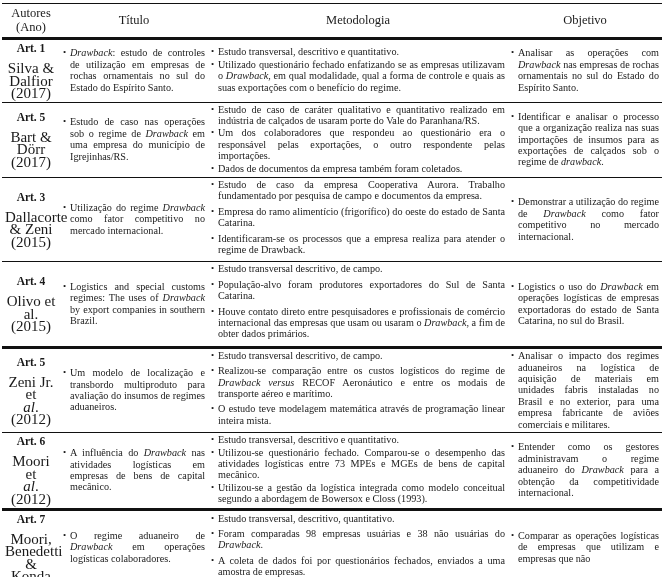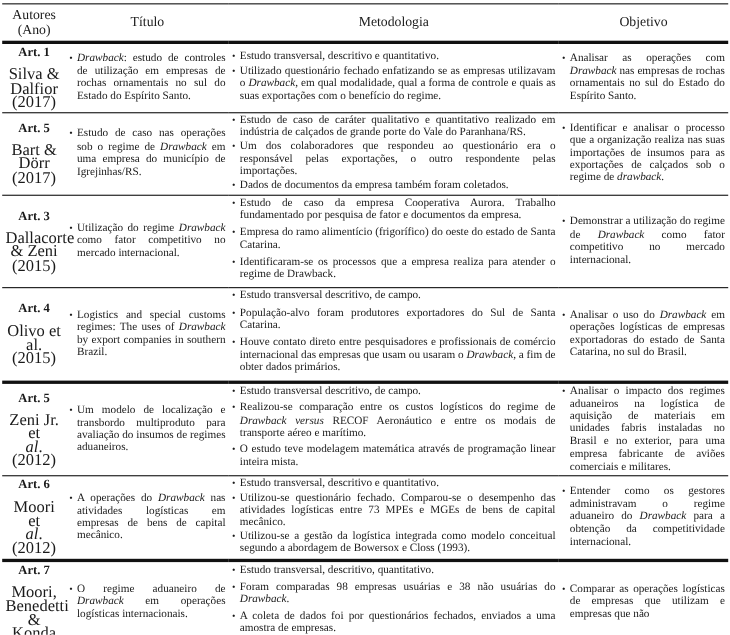--- a/index.html
+++ b/index.html
@@ -118,21 +118,21 @@
             <span class="author-name"><span>Dörr</span></span>
             <span class="author-name"><span>(2017)</span></span>
           </td>
           <td>
             <ul class="bl">
               <li><span>Estudo de caso nas operações sob o regime de </span><em>Drawback</em><span> em uma empresa do município de Igrejinhas/RS.</span></li>
             </ul>
           </td>
           <td class="met">
             <ul class="bl">
-              <li><span>Estudo de caso de caráter qualitativo e quantitativo realizado em indústria de calçados de grande porte do Vale do Paranhana/RS.</span></li>
+              <li><span>Estudo de caso de caráter qualitativo e quantitativo realizado em indústria de calçados de usaram porte do Vale do Paranhana/RS.</span></li>
               <li><span>Um dos colaboradores que respondeu ao questionário era o responsável pelas exportações, o outro respondente pelas importações.</span></li>
               <li><span>Dados de documentos da empresa também foram coletados.</span></li>
             </ul>
           </td>
           <td>
             <ul class="bl">
               <li><span>Identificar e analisar o processo que a organização realiza nas suas importações de insumos para as exportações de calçados sob o regime de </span><em>drawback</em><span>.</span></li>
             </ul>
           </td>
         </tr>
@@ -144,21 +144,21 @@
             <span class="author-name"><span>&amp; Zeni</span></span>
             <span class="author-name"><span>(2015)</span></span>
           </td>
           <td>
             <ul class="bl">
               <li><span>Utilização do regime </span><em>Drawback</em><span> como fator competitivo no mercado internacional.</span></li>
             </ul>
           </td>
           <td class="met spaced">
             <ul class="bl">
-              <li><span>Estudo de caso da empresa Cooperativa Aurora. Trabalho fundamentado por pesquisa de fator e documentos da empresa.</span></li>
+              <li><span>Estudo de caso da empresa Cooperativa Aurora. Trabalho fundamentado por pesquisa de campo e documentos da empresa.</span></li>
               <li><span>Empresa do ramo alimentício (frigorífico) do oeste do estado de Santa Catarina.</span></li>
               <li><span>Identificaram-se os processos que a empresa realiza para atender o regime de Drawback.</span></li>
             </ul>
           </td>
           <td>
             <ul class="bl">
               <li><span>Demonstrar a utilização do regime de </span><em>Drawback</em><span> como fator competitivo no mercado internacional.</span></li>
             </ul>
           </td>
         </tr>
@@ -176,21 +176,21 @@
           </td>
           <td class="met spaced">
             <ul class="bl">
               <li><span>Estudo transversal descritivo, de campo.</span></li>
               <li><span>População-alvo foram produtores exportadores do Sul de Santa Catarina.</span></li>
               <li><span>Houve contato direto entre pesquisadores e profissionais de comércio internacional das empresas que usam ou usaram o </span><em>Drawback</em><span>, a fim de obter dados primários.</span></li>
             </ul>
           </td>
           <td>
             <ul class="bl">
-              <li><span>Analisar o uso do </span><em>Drawback</em><span> em operações logísticas de empresas exportadoras do estado de Santa Catarina, no sul do Brasil.</span></li>
+              <li><span>Logistics o uso do </span><em>Drawback</em><span> em operações logísticas de empresas exportadoras do estado de Santa Catarina, no sul do Brasil.</span></li>
             </ul>
           </td>
         </tr>
         <tr>
           <td class="aut">
             <span class="art-label">Art. 5</span>
             <span class="gap"></span>
             <span class="author-name"><span>Zeni Jr. et</span></span>
             <span class="author-name"><em>al</em><span>. (2012)</span></span>
           </td>
@@ -214,21 +214,21 @@
         </tr>
         <tr class="thick">
           <td class="aut">
             <span class="art-label">Art. 6</span>
             <span class="gap"></span>
             <span class="author-name"><span>Moori et</span></span>
             <span class="author-name"><em>al</em><span>. (2012)</span></span>
           </td>
           <td>
             <ul class="bl">
-              <li><span>A operações do </span><em>Drawback</em><span> nas atividades logísticas em empresas de bens de capital mecânico.</span></li>
+              <li><span>A influência do </span><em>Drawback</em><span> nas atividades logísticas em empresas de bens de capital mecânico.</span></li>
             </ul>
           </td>
           <td class="met">
             <ul class="bl">
               <li><span>Estudo transversal, descritivo e quantitativo.</span></li>
               <li><span>Utilizou-se questionário fechado. Comparou-se o desempenho das atividades logísticas entre 73 MPEs e MGEs de bens de capital mecânico.</span></li>
               <li><span>Utilizou-se a gestão da logística integrada como modelo conceitual segundo a abordagem de Bowersox e Closs (1993).</span></li>
             </ul>
           </td>
           <td>
@@ -240,21 +240,21 @@
         <tr class="thick">
           <td class="aut">
             <span class="art-label">Art. 7</span>
             <span class="gap"></span>
             <span class="author-name"><span>Moori,</span></span>
             <span class="author-name"><span>Benedetti</span></span>
             <span class="author-name"><span>&amp; Konda</span></span>
           </td>
           <td>
             <ul class="bl">
-              <li><span>O regime aduaneiro de </span><em>Drawback</em><span> em operações logísticas internacionais.</span></li>
+              <li><span>O regime aduaneiro de </span><em>Drawback</em><span> em operações logísticas colaboradores.</span></li>
             </ul>
           </td>
           <td class="met spaced">
             <ul class="bl">
               <li><span>Estudo transversal, descritivo, quantitativo.</span></li>
               <li><span>Foram comparadas 98 empresas usuárias e 38 não usuárias do </span><em>Drawback</em><span>.</span></li>
               <li><span>A coleta de dados foi por questionários fechados, enviados a uma amostra de empresas.</span></li>
             </ul>
           </td>
           <td>

